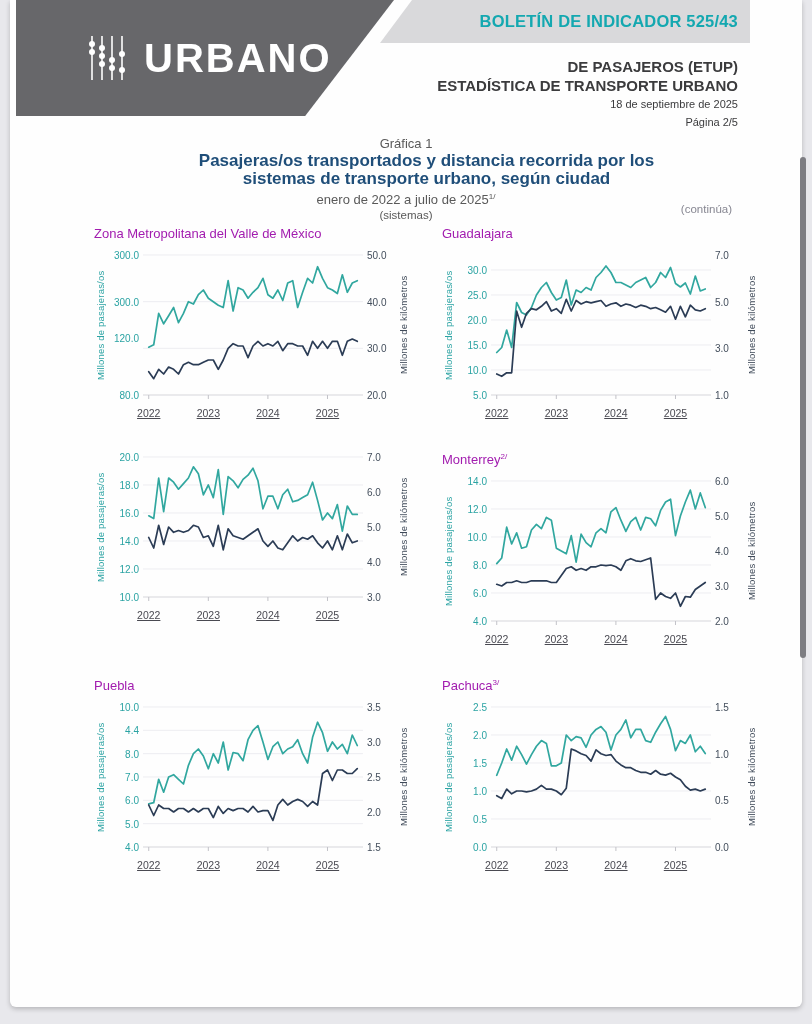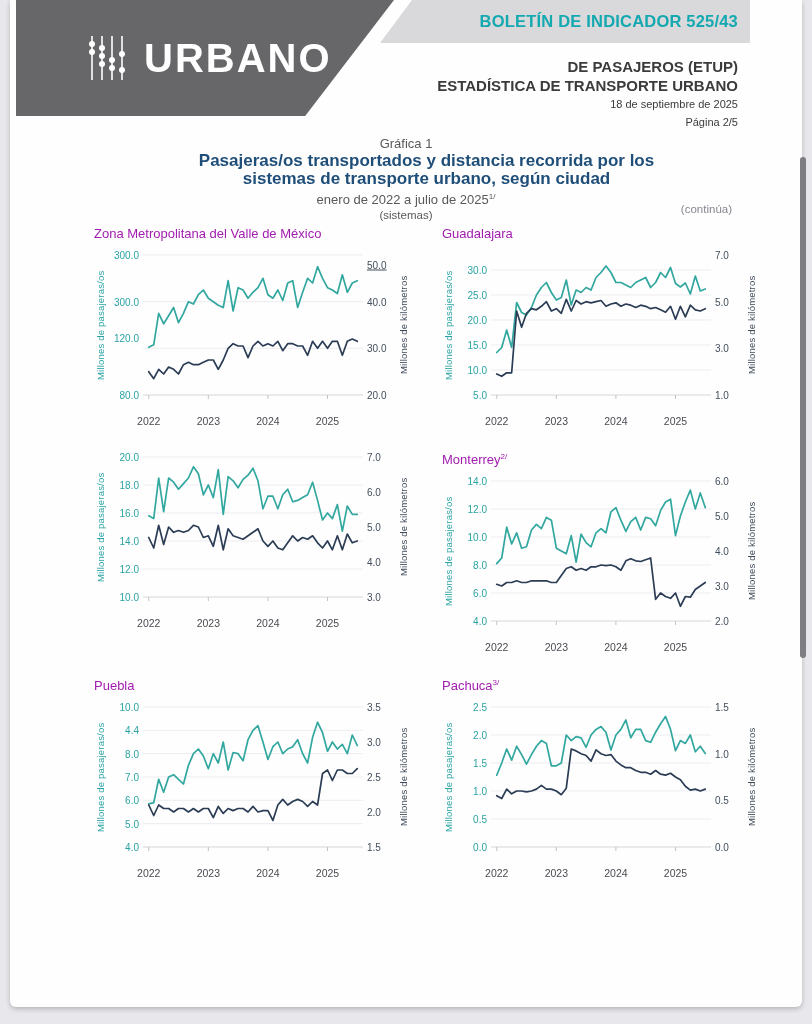--- a/index.html
+++ b/index.html
@@ -56,21 +56,21 @@
   .axis-title.left{color:#2ba3a3;}
   .axis-title.right{color:#3f4a59;}
   .yticks{position:relative;font-size:10px;}
   .yticks.left{width:36px;color:#2ba3a3;}
   .yticks.right{width:34px;color:#434e5c;}
   .yticks span{position:absolute;transform:translateY(-50%);display:block;width:100%;box-sizing:border-box;}
   .yticks.left span{text-align:right;padding-right:4px;}
   .yticks.right span{text-align:left;padding-left:4px;}
   .plot{flex:1;height:150px;display:block;}
   .xticks{position:relative;height:16px;margin:3px 47px 0 49px;font-size:10.5px;color:#4a4a52;}
-  .xticks span{position:absolute;top:12px;transform:translateX(-50%);}
+  .xticks span{position:absolute;top:4px;transform:translateX(-50%);text-decoration:underline;}
   
   .scrollbar{
     position:absolute;right:6px;top:157px;width:6px;height:501px;
     background:#7d7d82;border-radius:3px;
   }
 </style>
 </head>
 <body>
 
 <div class="page">
@@ -138,21 +138,21 @@
             <line x1="0" y1="98.33333333333334" x2="230" y2="98.33333333333334" stroke="#ededf1" stroke-width="1" vector-effect="non-scaling-stroke"></line>
             <line x1="0" y1="145" x2="230" y2="145" stroke="#d6d6db" stroke-width="1" vector-effect="non-scaling-stroke"></line>
             <line x1="6" y1="145" x2="6" y2="149" stroke="#c2c2c8" stroke-width="1" vector-effect="non-scaling-stroke"></line>
             <line x1="68.28571428571428" y1="145" x2="68.28571428571428" y2="149" stroke="#c2c2c8" stroke-width="1" vector-effect="non-scaling-stroke"></line>
             <line x1="130.57142857142856" y1="145" x2="130.57142857142856" y2="149" stroke="#c2c2c8" stroke-width="1" vector-effect="non-scaling-stroke"></line>
             <line x1="192.85714285714286" y1="145" x2="192.85714285714286" y2="149" stroke="#c2c2c8" stroke-width="1" vector-effect="non-scaling-stroke"></line>
             <polyline points="6.0,97.2 11.2,94.8 16.4,63.3 21.6,73.8 26.8,65.7 32.0,57.5 37.1,72.7 42.3,63.3 47.5,51.7 52.7,54.0 57.9,44.7 63.1,40.0 68.3,48.2 73.5,51.7 78.7,55.2 83.9,57.5 89.0,30.7 94.2,61.0 99.4,37.7 104.6,40.0 109.8,48.2 115.0,42.3 120.2,37.7 125.4,28.3 130.6,44.7 135.8,48.2 141.0,40.0 146.1,50.5 151.3,33.0 156.5,30.7 161.7,57.5 166.9,42.3 172.1,28.3 177.3,33.0 182.5,16.7 187.7,28.3 192.9,37.7 198.0,40.0 203.2,43.5 208.4,24.8 213.6,42.3 218.8,33.0 224.0,30.7" fill="none" stroke="#31a79f" stroke-width="1.7" stroke-linejoin="round" stroke-linecap="round" vector-effect="non-scaling-stroke"></polyline>
             <polyline points="6.0,121.7 11.2,128.7 16.4,119.3 21.6,124.0 26.8,117.0 32.0,119.3 37.1,124.0 42.3,114.7 47.5,112.3 52.7,114.7 57.9,114.7 63.1,112.3 68.3,110.0 73.5,110.0 78.7,119.3 83.9,110.0 89.0,98.3 94.2,93.7 99.4,96.0 104.6,96.0 109.8,107.7 115.0,96.0 120.2,91.3 125.4,96.0 130.6,93.7 135.8,96.0 141.0,91.3 146.1,100.7 151.3,93.7 156.5,93.7 161.7,96.0 166.9,96.0 172.1,105.3 177.3,91.3 182.5,98.3 187.7,91.3 192.9,98.3 198.0,91.3 203.2,91.3 208.4,105.3 213.6,91.3 218.8,89.0 224.0,91.3" fill="none" stroke="#2b3c55" stroke-width="1.7" stroke-linejoin="round" stroke-linecap="round" vector-effect="non-scaling-stroke"></polyline>
           </svg>
         <div class="yticks right">
-            <span style="top: 15px; text-decoration: underline;">50.0</span>
+            <span style="top: 5px;">50.0</span>
             <span style="top: 51.6667px;">40.0</span>
             <span style="top: 98.3333px;">30.0</span>
             <span style="top: 145px;">20.0</span>
           </div>
         <div class="axis-title right">Millones de kilómetros</div>
       </div>
       <div class="xticks">
           <span style="left: 2.6087%;">2022</span>
           <span style="left: 29.6894%;">2023</span>
           <span style="left: 56.7702%;">2024</span>

